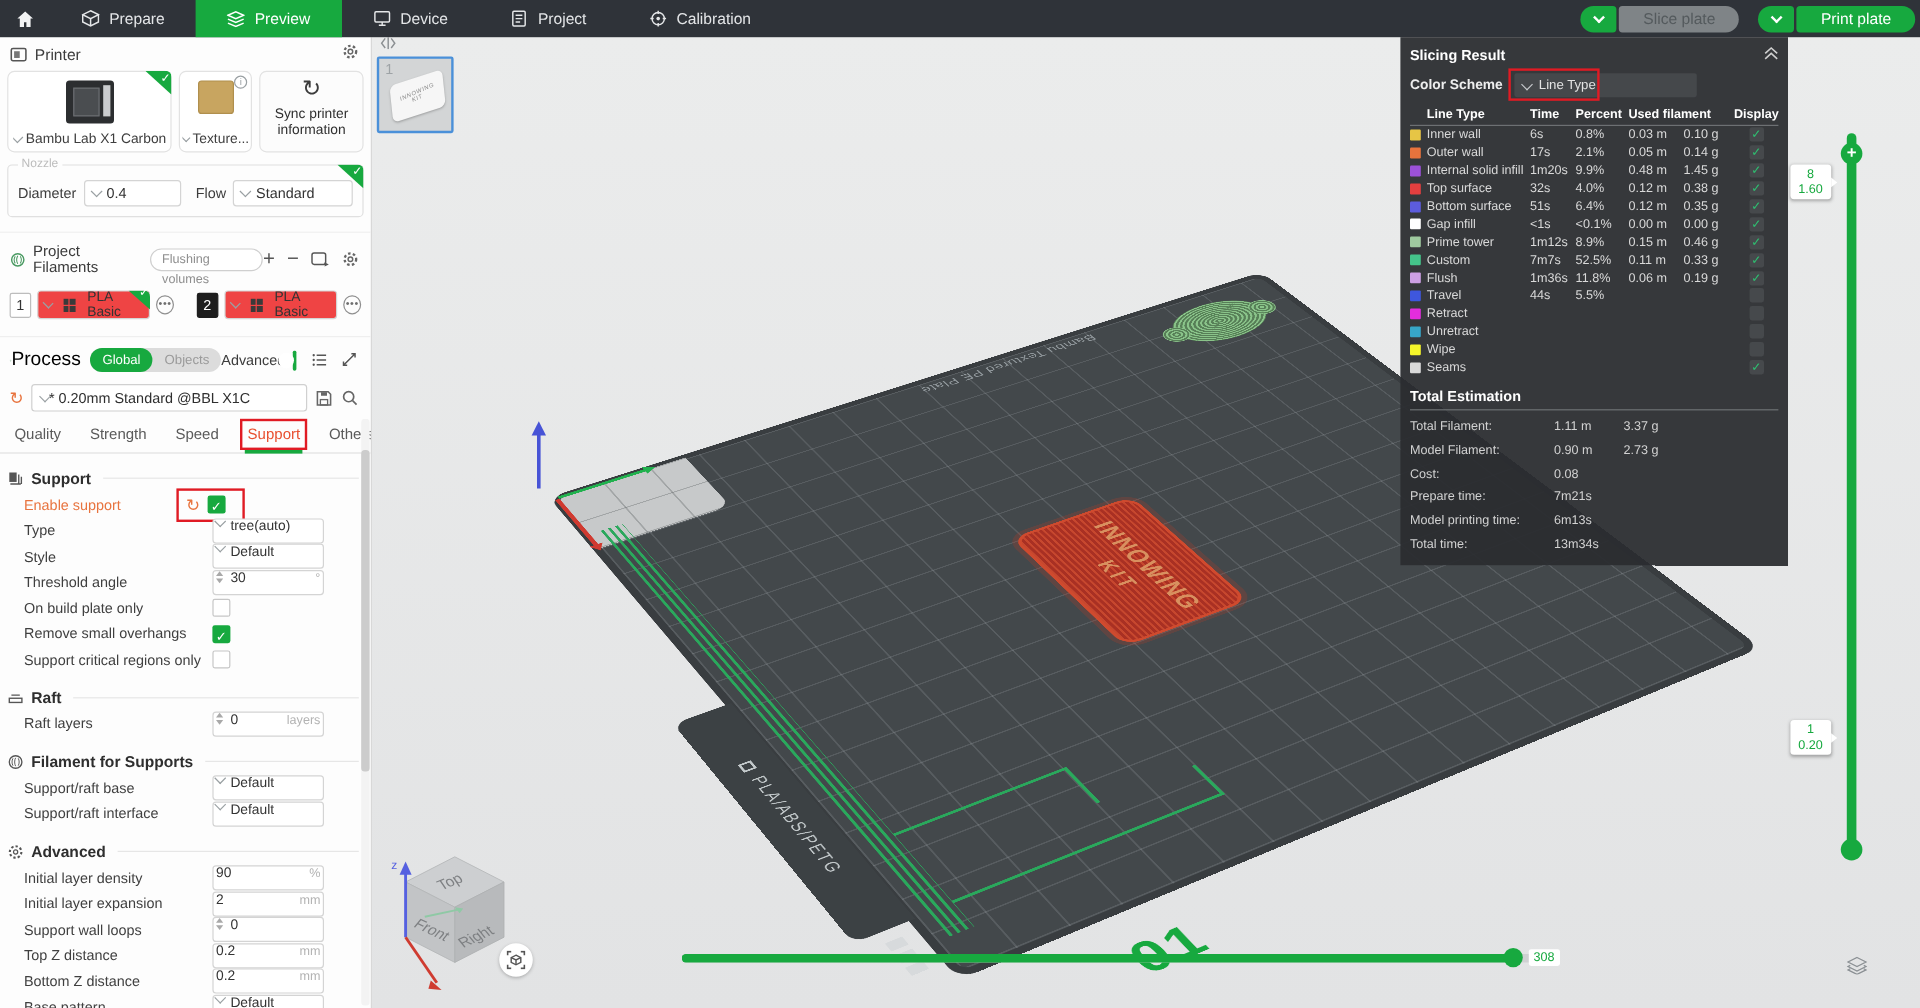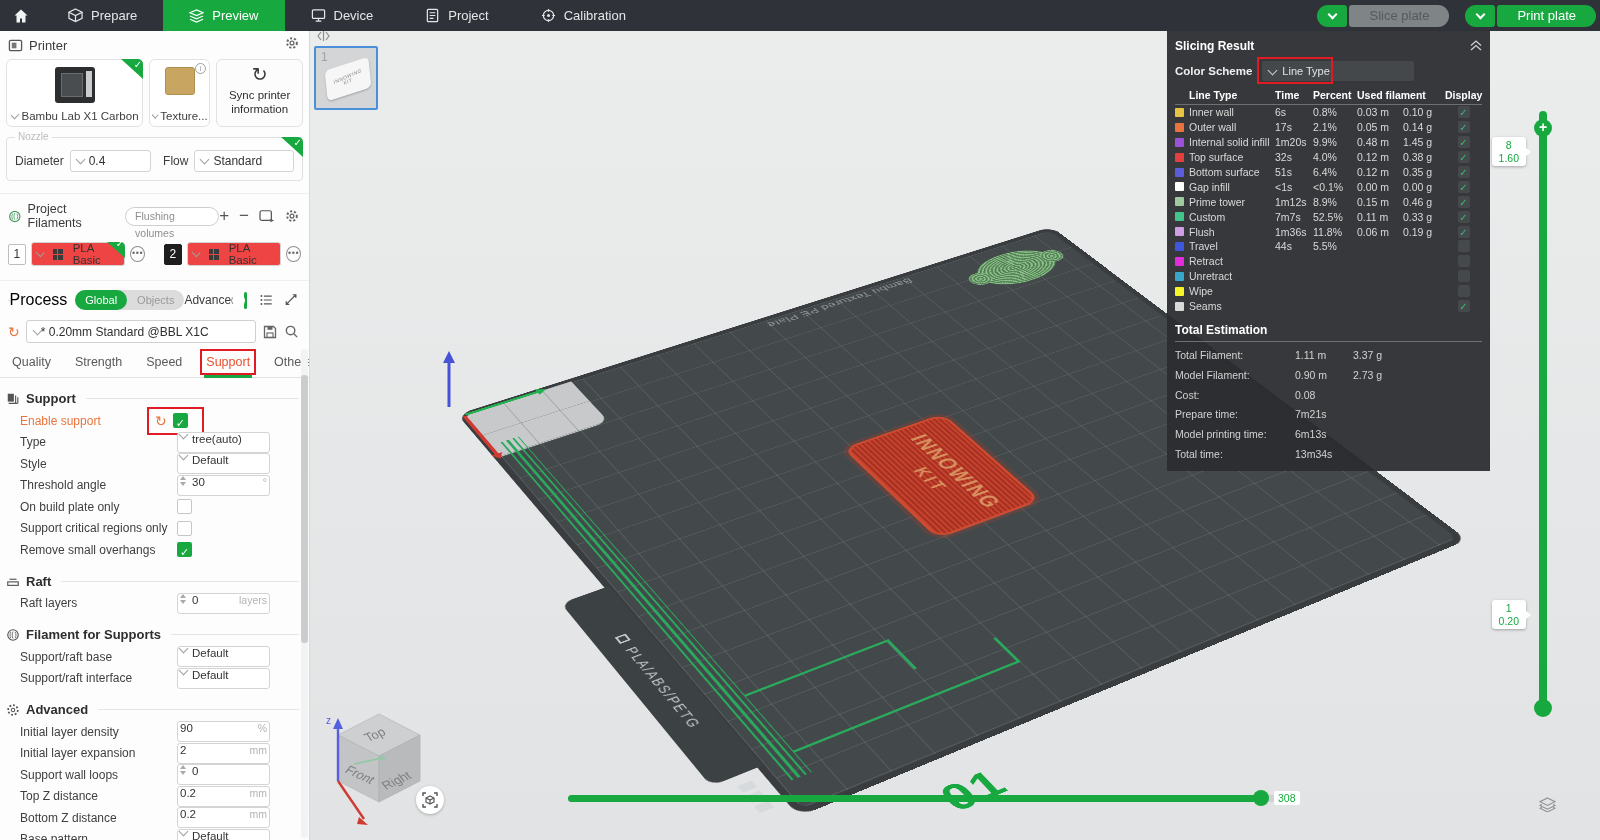--- a/index.html
+++ b/index.html
@@ -456,29 +456,29 @@
           </div>
         </div>
       </div>
       <div class="p-row">
         <span class="plab">On build plate only</span>
         <div class="ctl-area">
           <div class="cb off"></div>
         </div>
       </div>
       <div class="p-row">
+        <span class="plab">Remove small overhangs</span>
+        <div class="ctl-area">
+          <div class="cb on"></div>
+        </div>
+      </div>
+      <div class="p-row">
         <span class="plab">Support critical regions only</span>
         <div class="ctl-area">
           <div class="cb off"></div>
-        </div>
-      </div>
-      <div class="p-row">
-        <span class="plab">Remove small overhangs</span>
-        <div class="ctl-area">
-          <div class="cb on"></div>
         </div>
       </div>
       <div class="sec-head">
         <svg width="14" height="14" viewBox="0 0 16 16">
           <rect x="2" y="9" width="12" height="4" fill="none" stroke="#555" stroke-width="1.3"></rect>
           <path d="M4 6h8" stroke="#555" stroke-width="1.3"></path>
         </svg>
         <span class="ttl">Raft</span>
         <span class="line"></span>
       </div>

